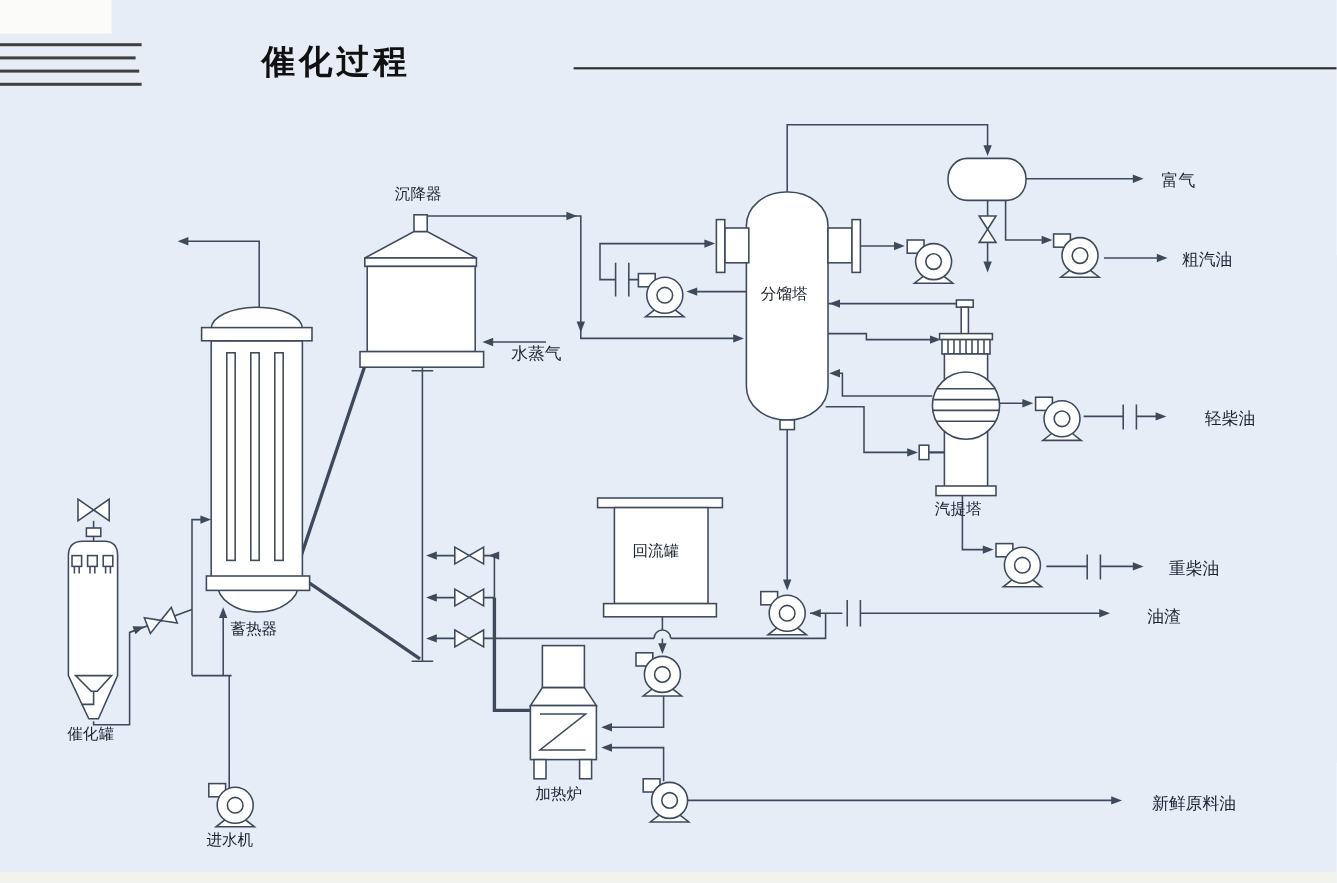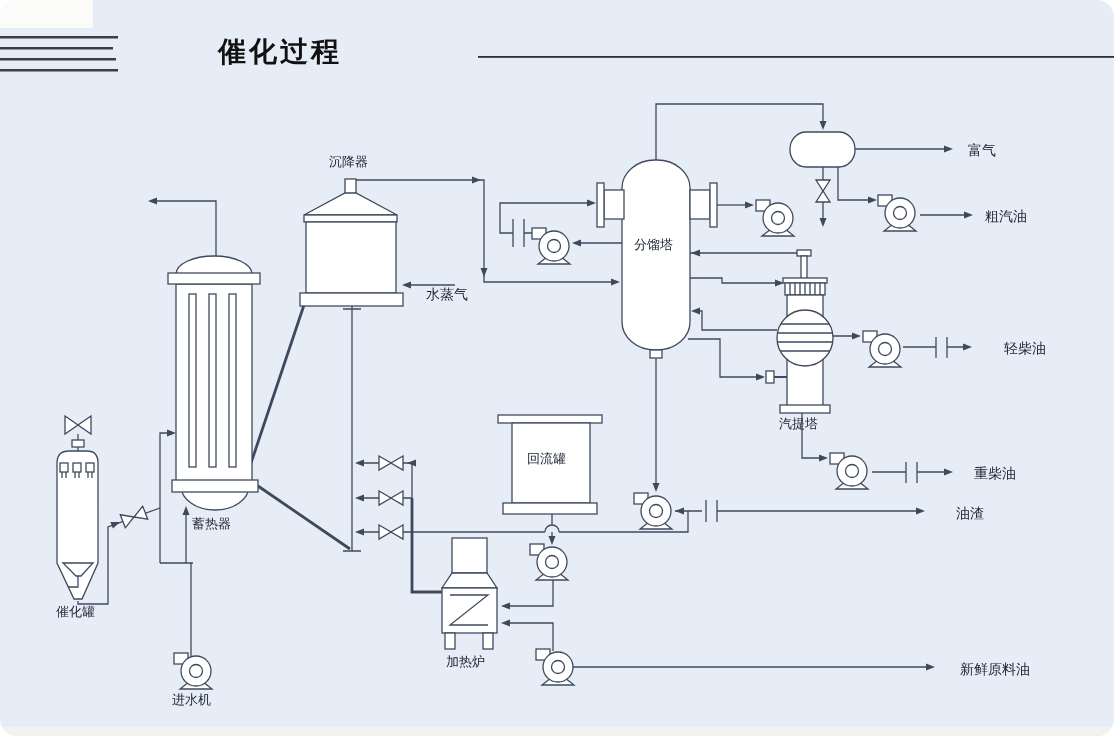--- a/index.html
+++ b/index.html
@@ -1,21 +1,21 @@
 <!DOCTYPE html>
 <html style="--background: #e7edf7; --diagram-line: #3e4a5c; --equipment-fill: #ffffff; --text: #1a2230; --title-text: #111111; --bottom-strip: #f3f3ee;"><head>
 <meta charset="utf-8">
 <style>
   :root{
     --background:#e7edf7; --diagram-line:#3e4a5c; --equipment-fill:#ffffff;
     --text:#1a2230; --title-text:#111111; --bottom-strip:#f3f3ee;
   }
   html,body{margin:0;padding:0;}
   .stage{position:relative;width:1114px;height:736px;background:var(--background);overflow:hidden;
-         font-family:"Liberation Sans",sans-serif;border-radius:17px;}
+         font-family:"Liberation Sans",sans-serif;}
   svg{display:block}
   .ln{stroke:var(--diagram-line);stroke-width:1.3;fill:none}
   .ln2{stroke:var(--diagram-line);stroke-width:2;fill:none}
   .lnthick{stroke:var(--diagram-line);stroke-width:2.8;fill:none}
   .eq{fill:var(--equipment-fill);stroke:var(--diagram-line);stroke-width:1.3}
   .eqn{fill:none;stroke:var(--diagram-line);stroke-width:1.3}
   .ah{fill:var(--diagram-line);stroke:none}
   .lbl{fill:var(--text);font:13px "Liberation Sans",sans-serif}
   .out{font-size:14px}
   .ttl{fill:var(--title-text);font:bold 28px "Liberation Sans",sans-serif;letter-spacing:3px}

